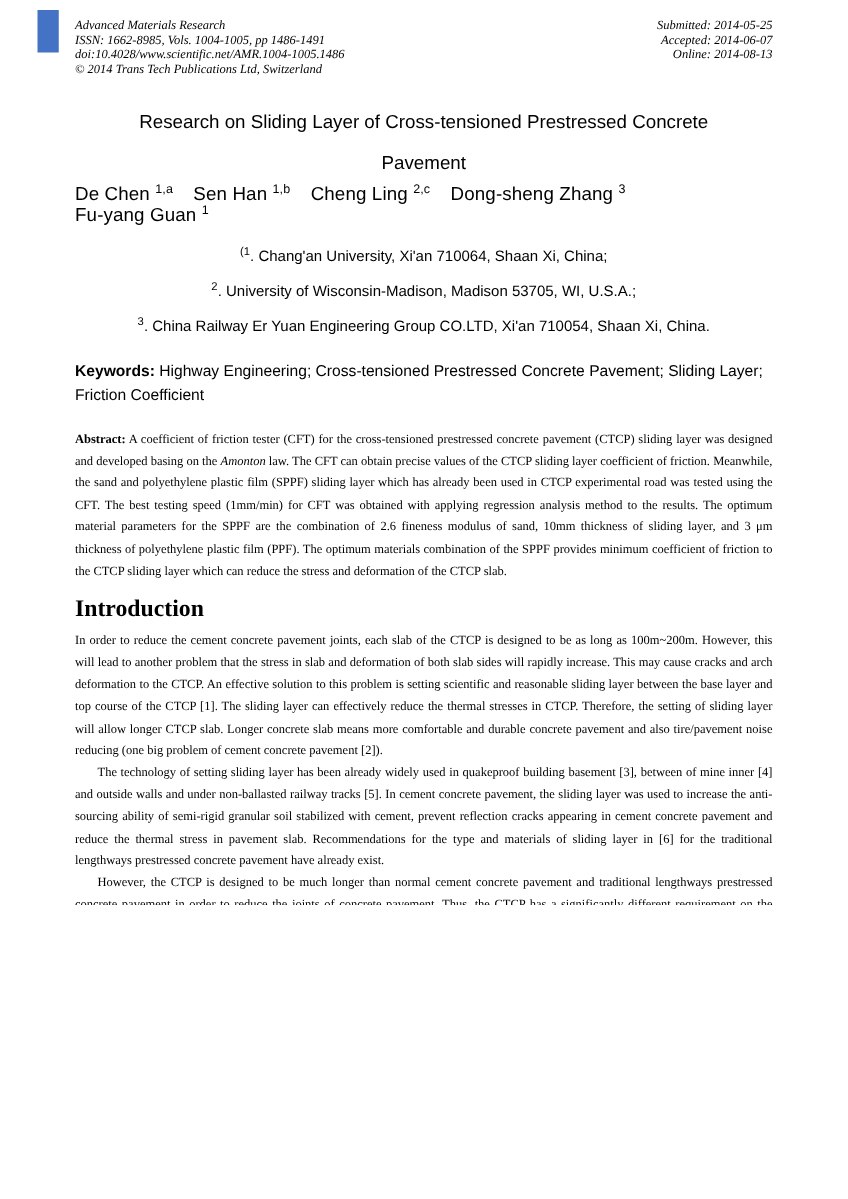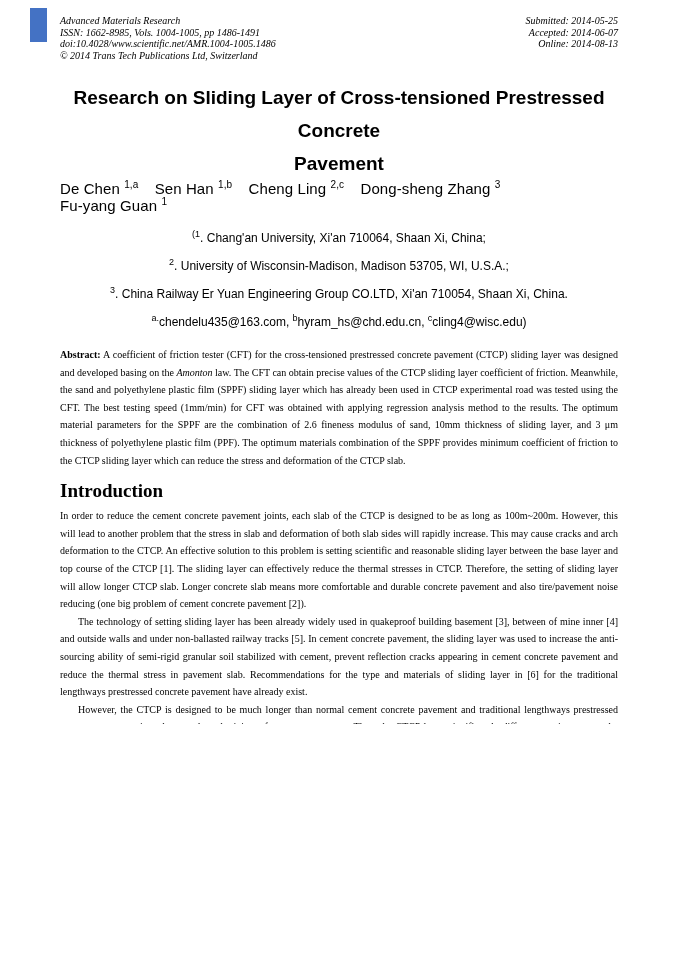--- a/index.html
+++ b/index.html
@@ -28,22 +28,22 @@
     justify-content: space-between;
     font-style: italic;
     font-size: 10px;
     line-height: 11.5px;
     font-family: "Liberation Serif", serif;
   }
   .header-right { text-align: right; font-style: italic; }
 
   .title {
     font-family: "Liberation Sans", sans-serif;
-    font-size: 19px;
-    font-weight: bold;
+    font-size: 15px;
+    font-weight: normal;
     text-align: center;
     line-height: 33px;
     margin: 20px 0 0 0;
   }
 
   .authors {
     font-family: "Liberation Sans", sans-serif;
     font-size: 15px;
     letter-spacing: 0.1px;
   }
@@ -114,22 +114,22 @@
       <span class="author"><span>De Chen</span> <sup>1,a</sup></span>
       <span class="author"><span>Sen Han</span> <sup>1,b</sup></span>
       <span class="author"><span>Cheng Ling</span> <sup>2,c</sup></span>
       <span class="author"><span>Dong-sheng Zhang</span> <sup>3</sup></span>
       <span class="author"><span>Fu-yang Guan</span> <sup>1</sup></span>
     </div>
 
     <div class="affil affil-first"><sup>(1</sup><span>. Chang'an University, Xi'an 710064, Shaan Xi, China;</span></div>
     <div class="affil"><sup>2</sup><span>. University of Wisconsin-Madison, Madison 53705, WI, U.S.A.;</span></div>
     <div class="affil"><sup>3</sup><span>. China Railway Er Yuan Engineering Group CO.LTD, Xi'an 710054, Shaan Xi, China.</span></div>
-    <div class="affil"><sup>a.</sup><span>chendelu435@163.com, </span><sup>b</sup><span>hyram_hs@chd.edu.cn, </span><sup>c</sup><span>cling4@wisc.edu)</span></div>
 
+    <p class="keywords"><b>Keywords:</b> <span>Highway Engineering; Cross-tensioned Prestressed Concrete Pavement; Sliding Layer; Friction Coefficient</span></p>
 
     <p class="body-text abstract"><b>Abstract:</b> <span>A coefficient of friction tester (CFT) for the cross-tensioned prestressed concrete pavement (CTCP) sliding layer was designed and developed basing on the </span><i>Amonton</i><span> law. The CFT can obtain precise values of the CTCP sliding layer coefficient of friction. Meanwhile, the sand and polyethylene plastic film (SPPF) sliding layer which has already been used in CTCP experimental road was tested using the CFT. The best testing speed (1mm/min) for CFT was obtained with applying regression analysis method to the results. The optimum material parameters for the SPPF are the combination of 2.6 fineness modulus of sand, 10mm thickness of sliding layer, and 3 μm thickness of polyethylene plastic film (PPF). The optimum materials combination of the SPPF provides minimum coefficient of friction to the CTCP sliding layer which can reduce the stress and deformation of the CTCP slab.</span></p>
 
     <h2 class="section-heading">Introduction</h2>
 
     <p class="body-text">In order to reduce the cement concrete pavement joints, each slab of the CTCP is designed to be as long as 100m~200m. However, this will lead to another problem that the stress in slab and deformation of both slab sides will rapidly increase. This may cause cracks and arch deformation to the CTCP. An effective solution to this problem is setting scientific and reasonable sliding layer between the base layer and top course of the CTCP [1]. The sliding layer can effectively reduce the thermal stresses in CTCP. Therefore, the setting of sliding layer will allow longer CTCP slab. Longer concrete slab means more comfortable and durable concrete pavement and also tire/pavement noise reducing (one big problem of cement concrete pavement [2]).</p>
     <p class="body-text indent">The technology of setting sliding layer has been already widely used in quakeproof building basement [3], between of mine inner [4] and outside walls and under non-ballasted railway tracks [5].  In cement concrete pavement, the sliding layer was used to increase the anti-sourcing ability of semi-rigid granular soil stabilized with cement, prevent reflection cracks appearing in cement concrete pavement and reduce the thermal stress in pavement slab. Recommendations for the type and materials of sliding layer in [6] for the traditional lengthways prestressed concrete pavement have already exist.</p>
     <p class="body-text indent">However, the CTCP is designed to be much longer than normal cement concrete pavement and traditional lengthways prestressed concrete pavement in order to reduce the joints of concrete pavement. Thus, the CTCP has a significantly different requirement on the sliding layer compared to normal concrete pavement and traditional lengthways prestressed concrete pavement. In this paper, the authors develop a CFT for the CTCP sliding layer and apply this on a SPPF sliding layer of CTCP.</p>
 
   </div>

